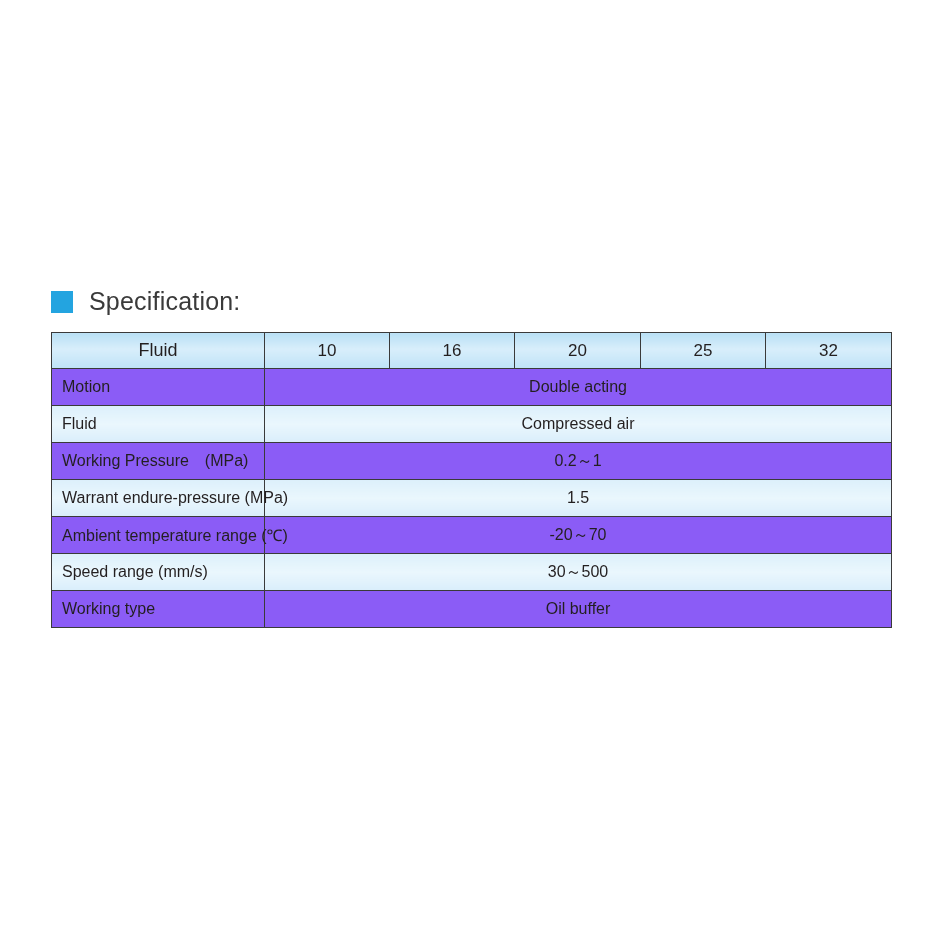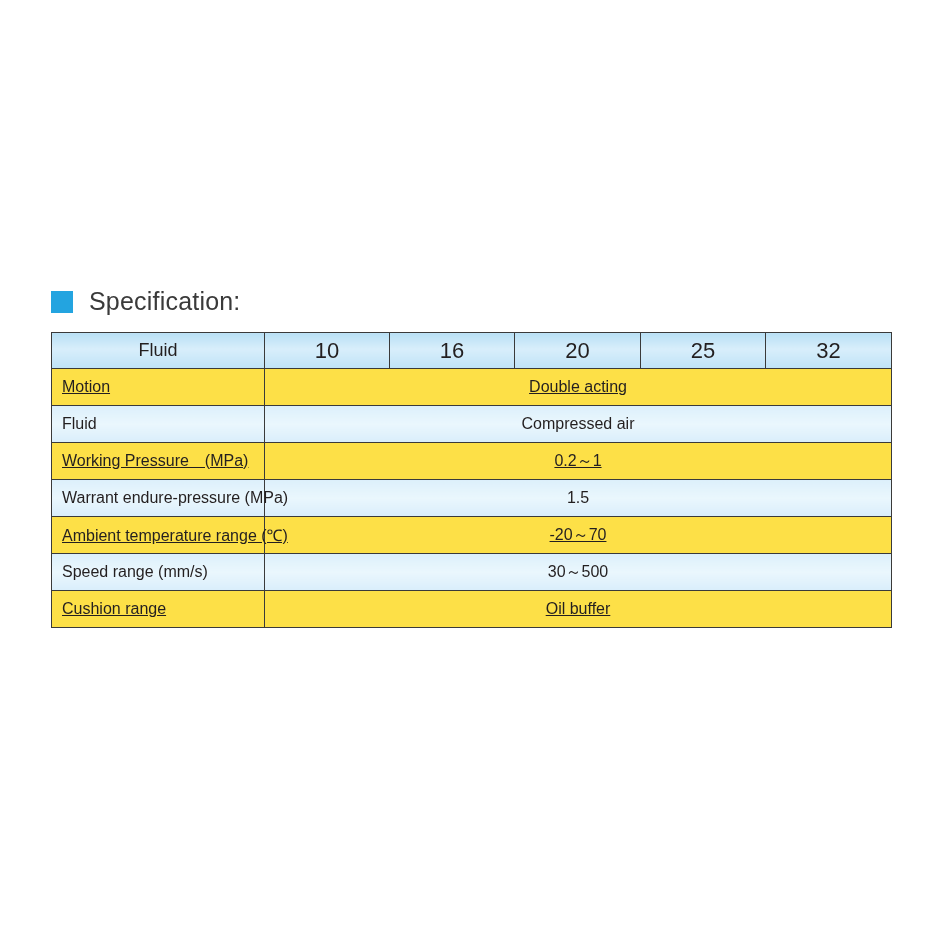--- a/index.html
+++ b/index.html
@@ -55,40 +55,39 @@
     height: 36px;
     font-size: 16px;
     color: #231f20;
     vertical-align: middle;
   }
   
   .hdr td {
     height: 35px;
     text-align: center;
     background: linear-gradient(to bottom, #b9e0f5 0%, #d8eefb 45%, #bfe3f7 100%);
-    font-size: 22px;
+    font-size: 17px;
   }
   .hdr .hdr-type {
     font-size: 18px;
   }
   
   .label-cell {
     text-align: left;
     white-space: nowrap;
   }
   .value-cell {
     text-align: center;
   }
   
   .row-tint td {
     background: linear-gradient(to bottom, #ddf0fb 0%, #eaf7fd 50%, #d9eefb 100%);
   }
   .row-plain td {
-    background: #fde047;
-    text-decoration: underline;
+    background: #8b5cf6;
   }
   .small-label {
     font-size: 14px;
   }
   .smaller-label {
     font-size: 13px;
   }
 </style>
 </head>
 <body>
@@ -143,20 +142,20 @@
         <td class="label-cell smaller-label">Ambient temperature range (℃)</td>
         <td class="value-cell" colspan="5">-20～70</td>
       </tr>
 
       <tr class="row-tint">
         <td class="label-cell">Speed range (mm/s)</td>
         <td class="value-cell" colspan="5">30～500</td>
       </tr>
 
       <tr class="row-plain">
-        <td class="label-cell">Cushion range</td>
+        <td class="label-cell">Working type</td>
         <td class="value-cell" colspan="5">Oil buffer</td>
       </tr>
 
     </tbody>
   </table>
 
 </div>
 
 </body></html>

